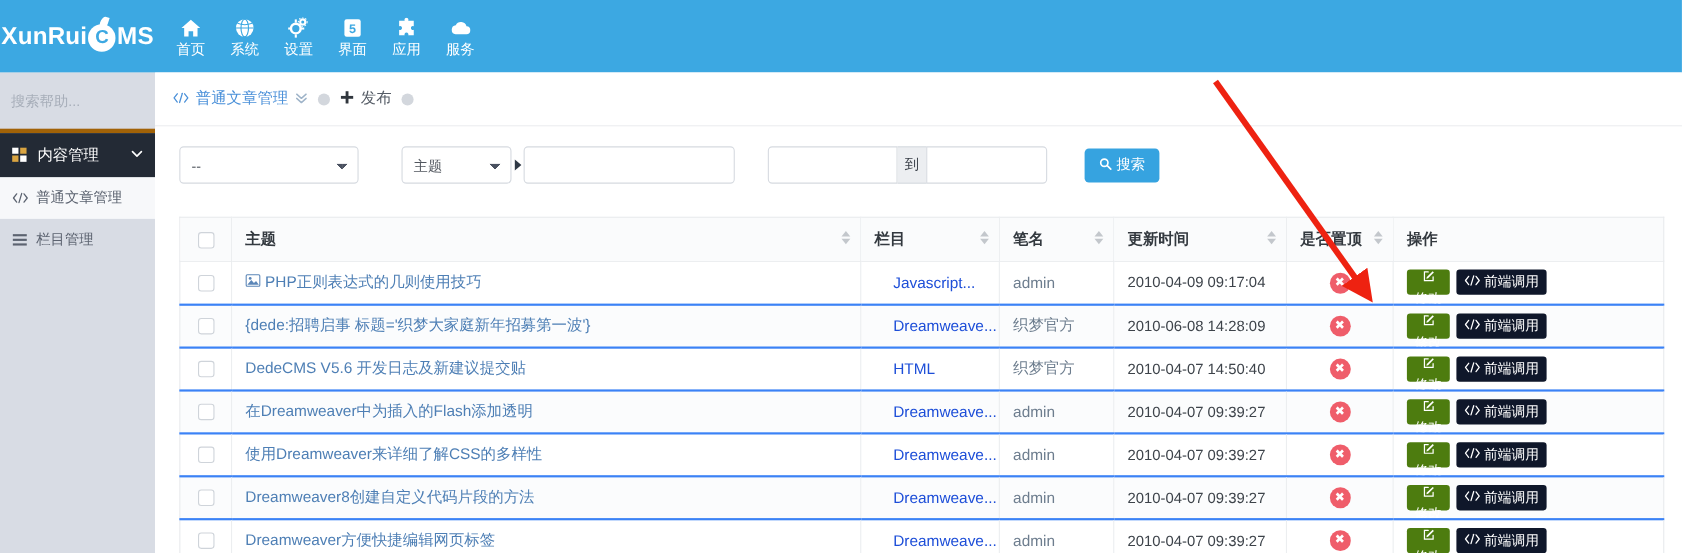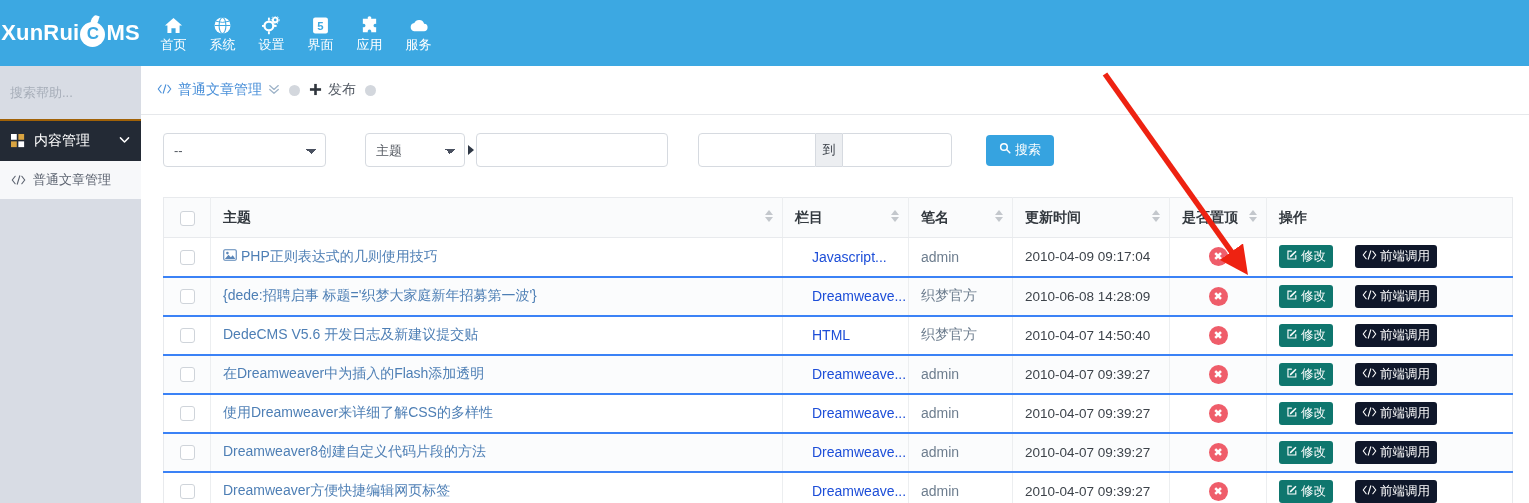--- a/index.html
+++ b/index.html
@@ -50,21 +50,21 @@
 
   
   #sidebar {
     position: absolute; top: 66px; left: 0;
     width: 141px; height: 437px;
     background: #d8dce4;
   }
   #side-search {
     height: 55px; padding: 0 10px;
     display: flex; align-items: center;
-    border-bottom: 2px solid #a16207;
+    border-bottom: 4px solid #a16207;
   }
   #side-search input {
     flex: 1; border: none; outline: none; background: transparent;
     font-size: 13px; color: #9aa1ac;
     font-family: "Liberation Sans", sans-serif;
   }
   #side-search input::placeholder { color: #a7aeb9; }
   .search-glass {
     width: 15px; height: 15px; flex: none;
     color: #a7aeb9;
@@ -148,21 +148,21 @@
     width: 26px; height: 34px; border: 1px solid #d6dae0; border-left: none; border-right: none;
     background: #eceef1; color: #3a4049; font-size: 13px;
     display: flex; align-items: center; justify-content: center;
   }
   #date-to { width: 110px; border-radius: 0 4px 4px 0; }
   #btn-search {
     margin-left: 34px; height: 31px; padding: 0 13px;
     background: #36a3e0; border: none; border-radius: 4px;
     color: #ffffff; font-size: 13px; cursor: pointer;
     display: flex; align-items: center; gap: 4px;
-    font-family: Liberation Mono, monospace;
+    font-family: Liberation Sans, sans-serif;
   }
 
   
   #tablewrap { margin-top: 30px; }
   table { width: 1349px; border-collapse: collapse; table-layout: fixed; }
   thead th {
     background: #fafbfc; height: 40px;
     border-top: 1px solid #e8eaed; border-bottom: 1px solid #e8eaed;
     border-right: 1px solid #eceef0;
     font-size: 14px; color: #33393f; font-weight: bold;
@@ -207,21 +207,21 @@
     display: inline-flex; align-items: center; justify-content: center;
     font-size: 11px; font-weight: bold; cursor: pointer; line-height: 1;
   }
   .opcell { white-space: nowrap; }
   .opbtn {
     display: inline-flex; align-items: center; gap: 3px;
     height: 23px; padding: 0 7px; border-radius: 3px;
     color: #ffffff; font-size: 12.5px; cursor: pointer;
     vertical-align: middle;
   }
-  .opbtn.edit { background: #0f766e; margin-right: 22px; }
+  .opbtn.edit { background: #4d7c0f; margin-right: 6px; flex-direction: column; }
   .opbtn.front { background: #0f172a; }
 
   
   #arrow { position: absolute; top: 0; left: 0; width: 1529px; height: 503px; pointer-events: none; }
 </style>
 </head>
 <body>
 
 <div id="topnav">
   <div id="logo">
@@ -326,20 +326,30 @@
   <div id="side-items">
       <div class="side-item active">
         <span class="side-ico">
           <svg viewBox="0 0 18 14" width="15" height="12" fill="none" stroke="#5c6370" stroke-width="1.4" stroke-linecap="round" stroke-linejoin="round">
             <polyline points="5,2.5 1.5,7 5,11.5"></polyline>
             <polyline points="13,2.5 16.5,7 13,11.5"></polyline>
             <line x1="10.5" y1="2" x2="7.5" y2="12"></line>
           </svg>
         </span>
         <span>普通文章管理</span>
+      </div>
+      <div class="side-item">
+        <span class="side-ico">
+          <svg viewBox="0 0 16 14" width="14" height="12">
+            <rect x="0.6" y="1" width="14.8" height="2.3" fill="#5c6370"></rect>
+            <rect x="0.6" y="5.9" width="14.8" height="2.3" fill="#5c6370"></rect>
+            <rect x="0.6" y="10.8" width="14.8" height="2.3" fill="#5c6370"></rect>
+          </svg>
+        </span>
+        <span>栏目管理</span>
       </div>
     </div>
 </div>
 
 <div id="main">
 
   <div id="crumbbar">
     <span class="crumb-tab primary">
       <span>
         <svg viewBox="0 0 18 14" width="15" height="12" fill="none" stroke="#4a90d9" stroke-width="1.4" stroke-linecap="round" stroke-linejoin="round">

